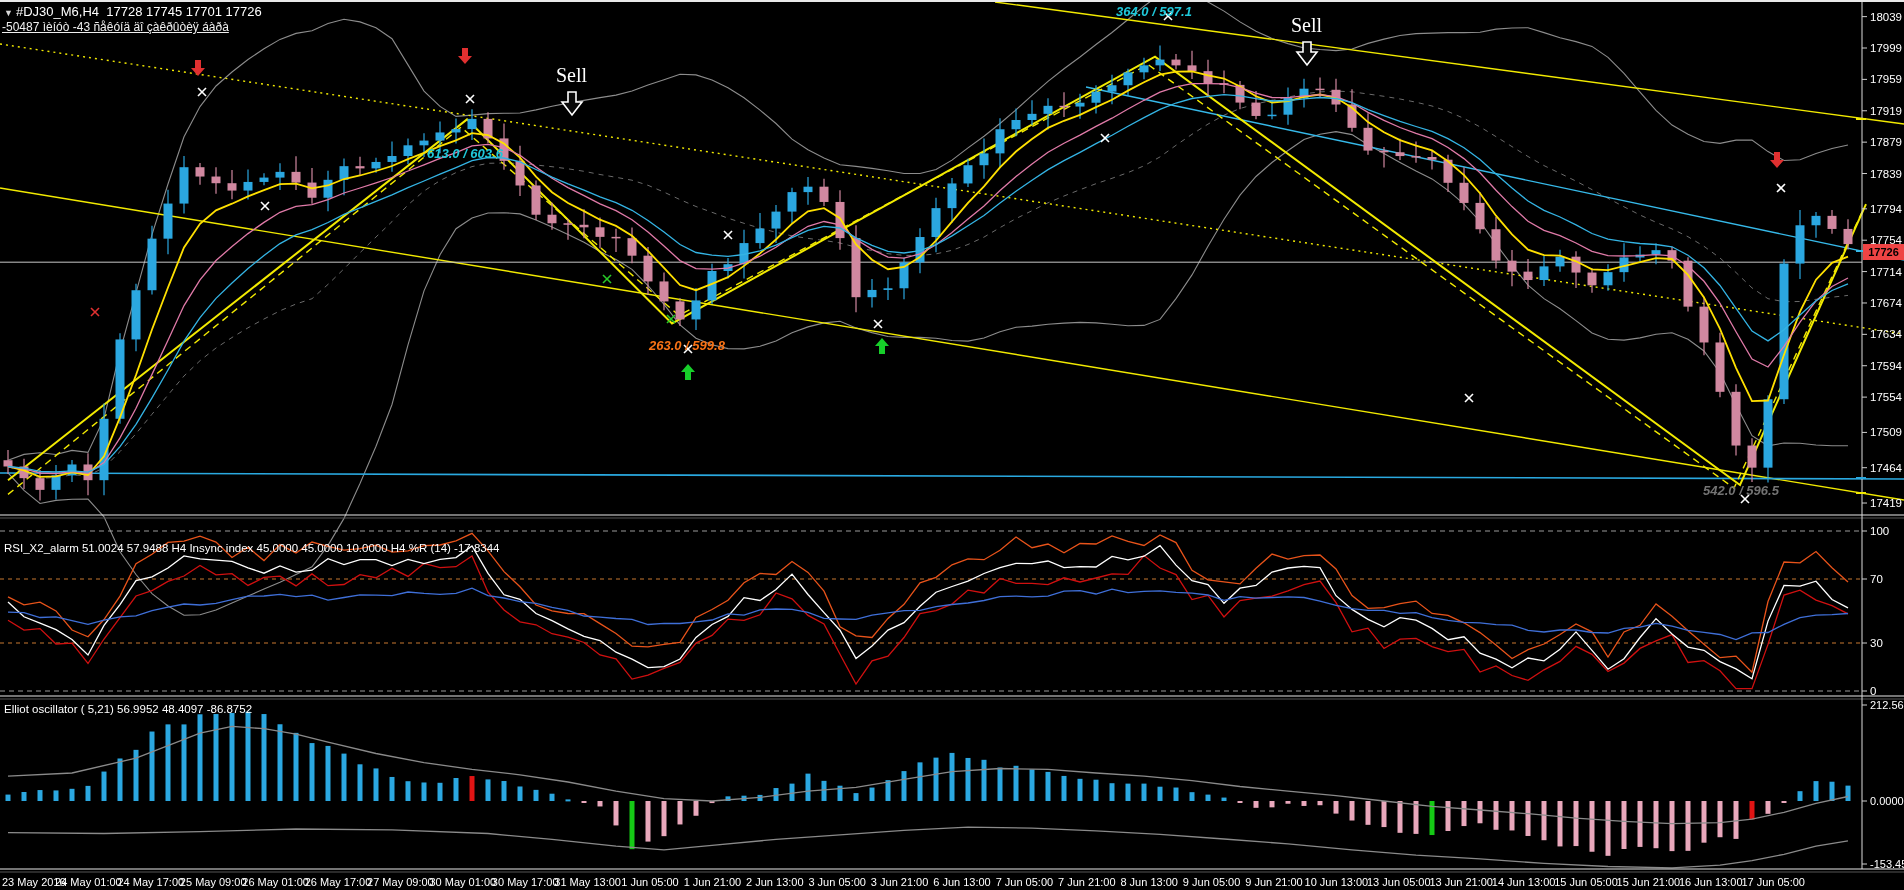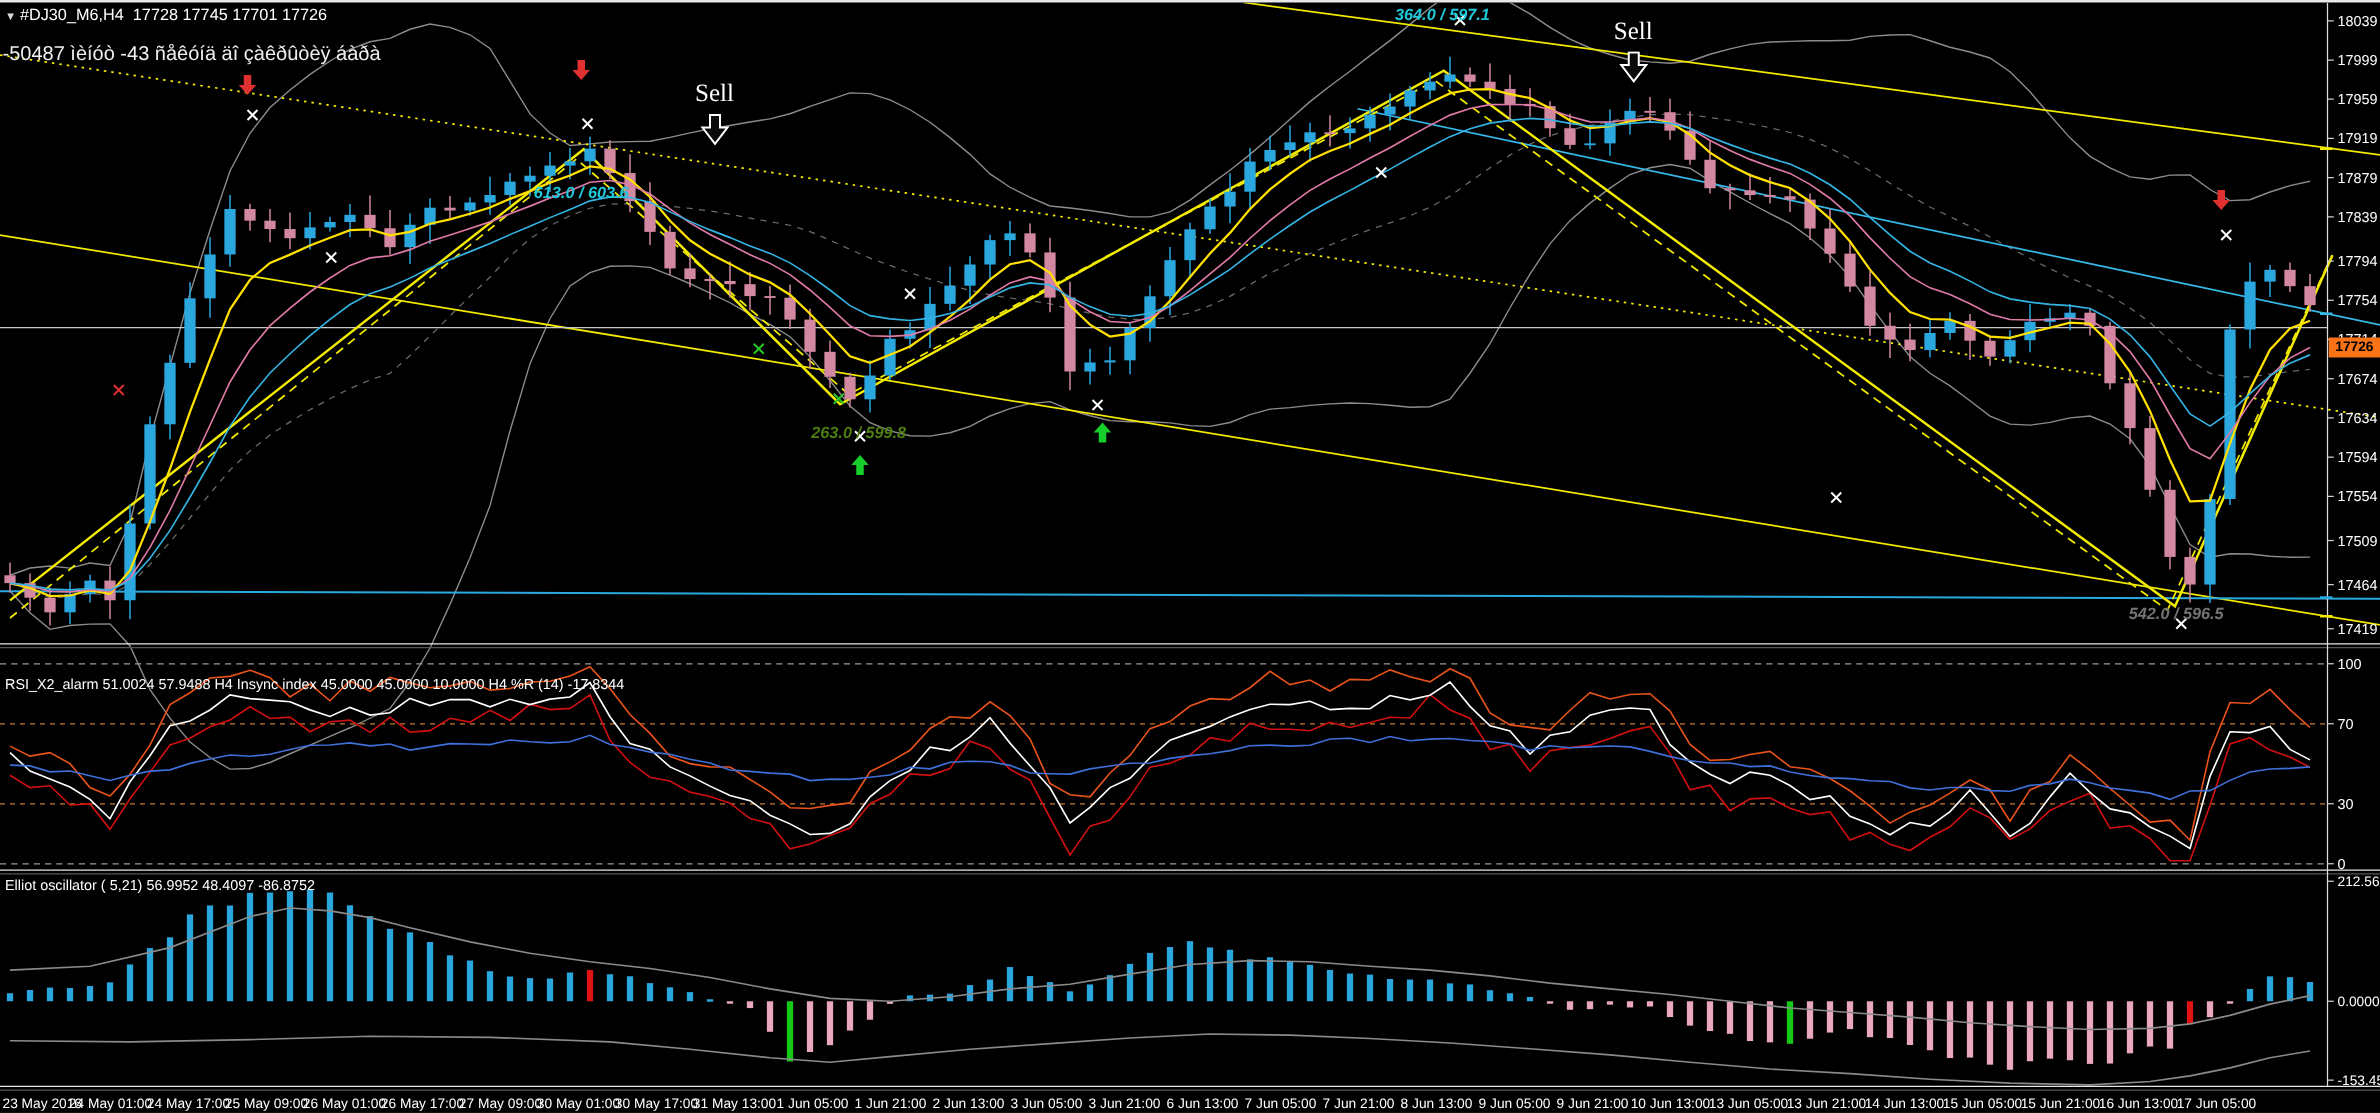--- a/index.html
+++ b/index.html
@@ -2,33 +2,33 @@
 <html><head>
 <meta charset="utf-8">
 <style>
   html,body{margin:0;padding:0;background:#222;}
   .screen{position:relative;width:1904px;height:890px;background:#000;overflow:hidden;
           font-family:"Liberation Sans",sans-serif;border-top:2px solid #e8e8e8;box-sizing:border-box;}
   svg#chart{position:absolute;left:0;top:0;}
   .ovl{position:absolute;white-space:nowrap;}
   .title1{left:4px;top:2px;color:#fff;font-size:13px;}
   .title1 .tri{font-size:9px;color:#d8d8d8;margin-right:3px;}
-  .title2{left:2px;top:33px;color:#efefef;font-size:16px;}
+  .title2{left:2px;top:18px;color:#efefef;font-size:12px;text-decoration:underline;}
   .rsi-h{left:4px;top:520px;color:#fff;font-size:11.5px;z-index:4;margin-top:20px;}
   .ell-h{left:4px;top:701px;color:#fff;font-size:11.5px;z-index:4;}
   .tag{font-size:13px;font-weight:700;z-index:3;font-style:italic;}
   .tag1{left:427px;top:96px;margin-top:48px;}
   .tag2{left:1116px;top:2px;}
   .tag3{left:649px;top:336px;}
   .tag4{left:1703px;top:481px;}
   .sell{color:#fff;font-family:"Liberation Serif",serif;font-size:20px;z-index:3;text-align:left;}
   .sell1{left:556px;top:62px;}
   .sell2{left:1291px;top:12px;}
   .sell svg{display:block;margin:4px auto 0;}
-  .cur{left:1863px;top:268px;width:41px;height:16px;background:#f97316;color:#000;
+  .cur{left:1863px;top:242px;width:41px;height:16px;background:#ef4444;color:#000;
        font-size:11px;font-weight:700;text-align:center;line-height:16px;z-index:5;}
 </style>
 </head>
 <body>
 
 <div class="screen">
   <svg id="chart" width="1904" height="890">
       <g>
         <polyline points="8.0,458.2 24.0,452.4 40.0,450.8 56.0,452.5 72.0,448.4 88.0,450.4 104.0,416.4 120.0,349.5 136.0,290.8 152.0,232.7 168.0,182.0 184.0,134.8 200.0,104.6 216.0,84.0 232.0,70.0 248.0,57.5 264.0,46.8 280.0,37.4 296.0,31.4 312.0,28.7 328.0,21.4 344.0,17.2 360.0,19.9 376.0,25.8 392.0,36.7 408.0,62.9 424.0,89.1 440.0,104.4 456.0,114.4 472.0,113.1 488.0,111.6 504.0,111.3 520.0,111.0 536.0,107.9 552.0,104.3 568.0,101.1 584.0,98.4 600.0,95.6 616.0,93.1 632.0,89.0 648.0,83.1 664.0,77.7 680.0,72.3 696.0,72.9 712.0,77.9 728.0,85.8 744.0,95.8 760.0,108.1 776.0,121.5 792.0,137.1 808.0,147.8 824.0,155.9 840.0,162.8 856.0,164.4 872.0,166.4 888.0,168.8 904.0,171.5 920.0,171.5 936.0,167.5 952.0,158.1 968.0,145.9 984.0,134.2 1000.0,121.5 1016.0,107.8 1032.0,93.4 1048.0,79.3 1064.0,66.8 1080.0,55.0 1096.0,42.5 1112.0,30.5 1128.0,17.5 1144.0,4.2 1160.0,-7.7 1176.0,-10.0 1192.0,-8.3 1208.0,0.0 1224.0,9.1 1240.0,19.9 1256.0,29.3 1272.0,36.4 1288.0,41.6 1304.0,46.0 1320.0,47.5 1336.0,48.6 1352.0,47.0 1368.0,41.4 1384.0,37.1 1400.0,33.5 1416.0,31.6 1432.0,31.1 1448.0,30.6 1464.0,30.6 1480.0,30.2 1496.0,27.1 1512.0,26.0 1528.0,25.7 1544.0,30.6 1560.0,35.8 1576.0,39.6 1592.0,44.4 1608.0,55.4 1624.0,71.4 1640.0,90.2 1656.0,108.3 1672.0,123.1 1688.0,132.3 1704.0,139.5 1720.0,141.4 1736.0,138.1 1752.0,138.0 1768.0,149.6 1784.0,158.5 1800.0,157.8 1816.0,151.6 1832.0,146.5 1848.0,143.0" fill="none" stroke="#8c8c8c" stroke-width="1.1"></polyline>
         <polyline points="8.0,470.8 24.0,488.3 40.0,501.5 56.0,498.4 72.0,497.3 88.0,497.1 104.0,514.8 120.0,549.7 136.0,572.5 152.0,591.6 168.0,604.0 184.0,613.3 200.0,612.8 216.0,608.0 232.0,601.0 248.0,594.1 264.0,587.1 280.0,580.2 296.0,572.6 312.0,564.8 328.0,543.4 344.0,516.4 360.0,481.5 376.0,444.2 392.0,402.5 408.0,342.8 424.0,288.9 440.0,252.8 456.0,226.7 472.0,216.1 488.0,211.0 504.0,210.7 520.0,211.9 536.0,218.1 552.0,225.0 568.0,232.5 584.0,240.2 600.0,249.5 616.0,257.5 632.0,267.4 648.0,283.5 664.0,302.4 680.0,322.9 696.0,336.2 712.0,342.7 728.0,346.6 744.0,346.9 760.0,344.2 776.0,339.1 792.0,330.8 808.0,324.9 824.0,320.9 840.0,319.3 856.0,325.9 872.0,330.6 888.0,334.5 904.0,335.4 920.0,335.4 936.0,336.3 952.0,338.5 968.0,339.1 984.0,336.0 1000.0,329.7 1016.0,325.3 1032.0,324.1 1048.0,322.3 1064.0,321.1 1080.0,320.4 1096.0,320.9 1112.0,322.2 1128.0,323.8 1144.0,323.4 1160.0,317.4 1176.0,296.6 1192.0,272.9 1208.0,244.2 1224.0,217.3 1240.0,193.1 1256.0,174.5 1272.0,160.5 1288.0,148.5 1304.0,137.6 1320.0,132.2 1336.0,129.6 1352.0,132.6 1368.0,142.7 1384.0,151.5 1400.0,160.4 1416.0,168.9 1432.0,176.9 1448.0,188.4 1464.0,202.2 1480.0,219.5 1496.0,242.1 1512.0,263.3 1528.0,283.2 1544.0,296.6 1560.0,306.7 1576.0,318.6 1592.0,330.9 1608.0,337.3 1624.0,338.1 1640.0,335.9 1656.0,332.3 1672.0,330.8 1688.0,337.2 1704.0,349.0 1720.0,370.7 1736.0,402.9 1752.0,433.7 1768.0,443.8 1784.0,441.0 1800.0,441.2 1816.0,443.0 1832.0,443.8 1848.0,443.7" fill="none" stroke="#8c8c8c" stroke-width="1.1"></polyline>
@@ -551,21 +551,21 @@
   <div class="ovl title1">
     <span class="tri">▼</span><span>#DJ30_M6,H4</span>&nbsp;&nbsp;<span>17728 17745 17701 17726</span>
   </div>
   <div class="ovl title2">-50487 ìèíóò -43 ñåêóíä äî çàêðûòèÿ áàðà</div>
 
   <div class="ovl rsi-h">RSI_X2_alarm 51.0024 57.9488  H4 Insync index 45.0000 45.0000 10.0000  H4 %R (14) -17.8344</div>
   <div class="ovl ell-h">Elliot oscillator ( 5,21) 56.9952 48.4097 -86.8752</div>
 
   <div class="ovl tag tag1" style="color:#1fc8da">613.0 / 603.6</div>
   <div class="ovl tag tag2" style="color:#1fc8da">364.0 / 597.1</div>
-  <div class="ovl tag tag3" style="color:#4d7c0f">263.0 / 599.8</div>
+  <div class="ovl tag tag3" style="color:#f97316">263.0 / 599.8</div>
   <div class="ovl tag tag4" style="color:#737373">542.0 / 596.5</div>
 
   <div class="ovl sell sell1">
     <span>Sell</span>
     <svg width="24" height="26" viewBox="0 0 24 26">
       <path d="M8,1 H16 V11 H22 L12,24 L2,11 H8 Z" fill="#0a0a0a" stroke="#ffffff" stroke-width="1.6"></path>
     </svg>
   </div>
   <div class="ovl sell sell2">
     <span>Sell</span>

